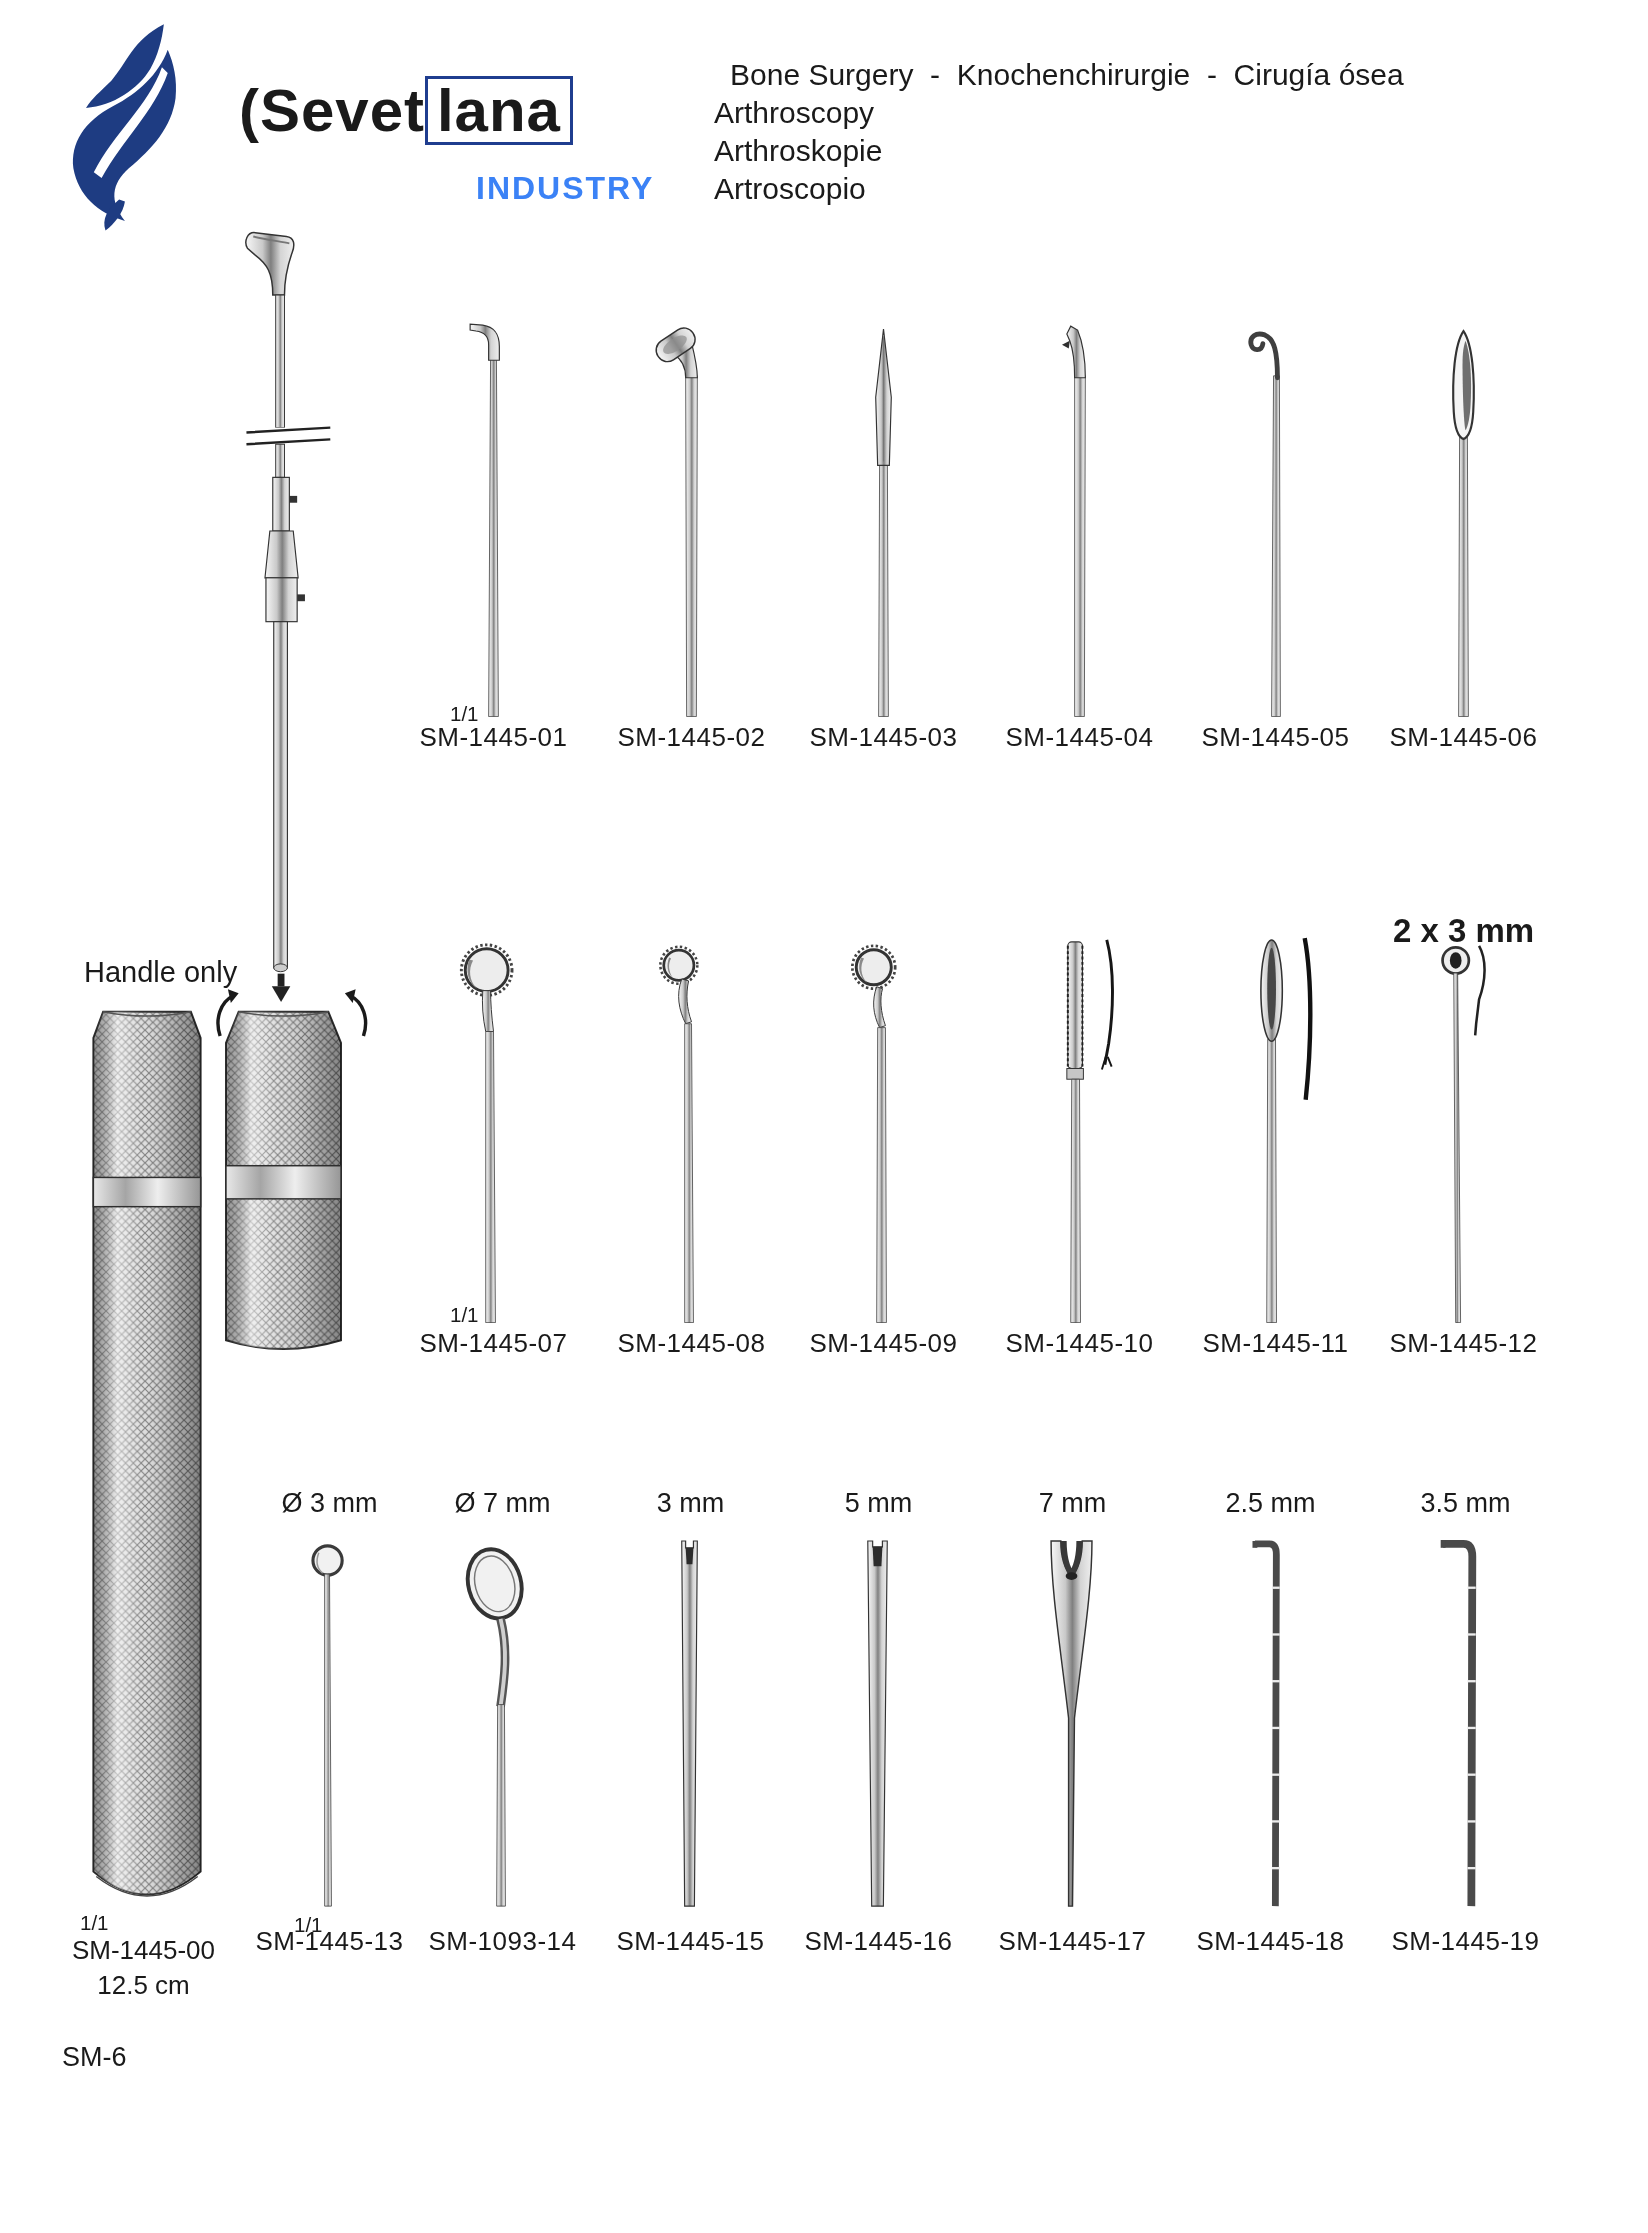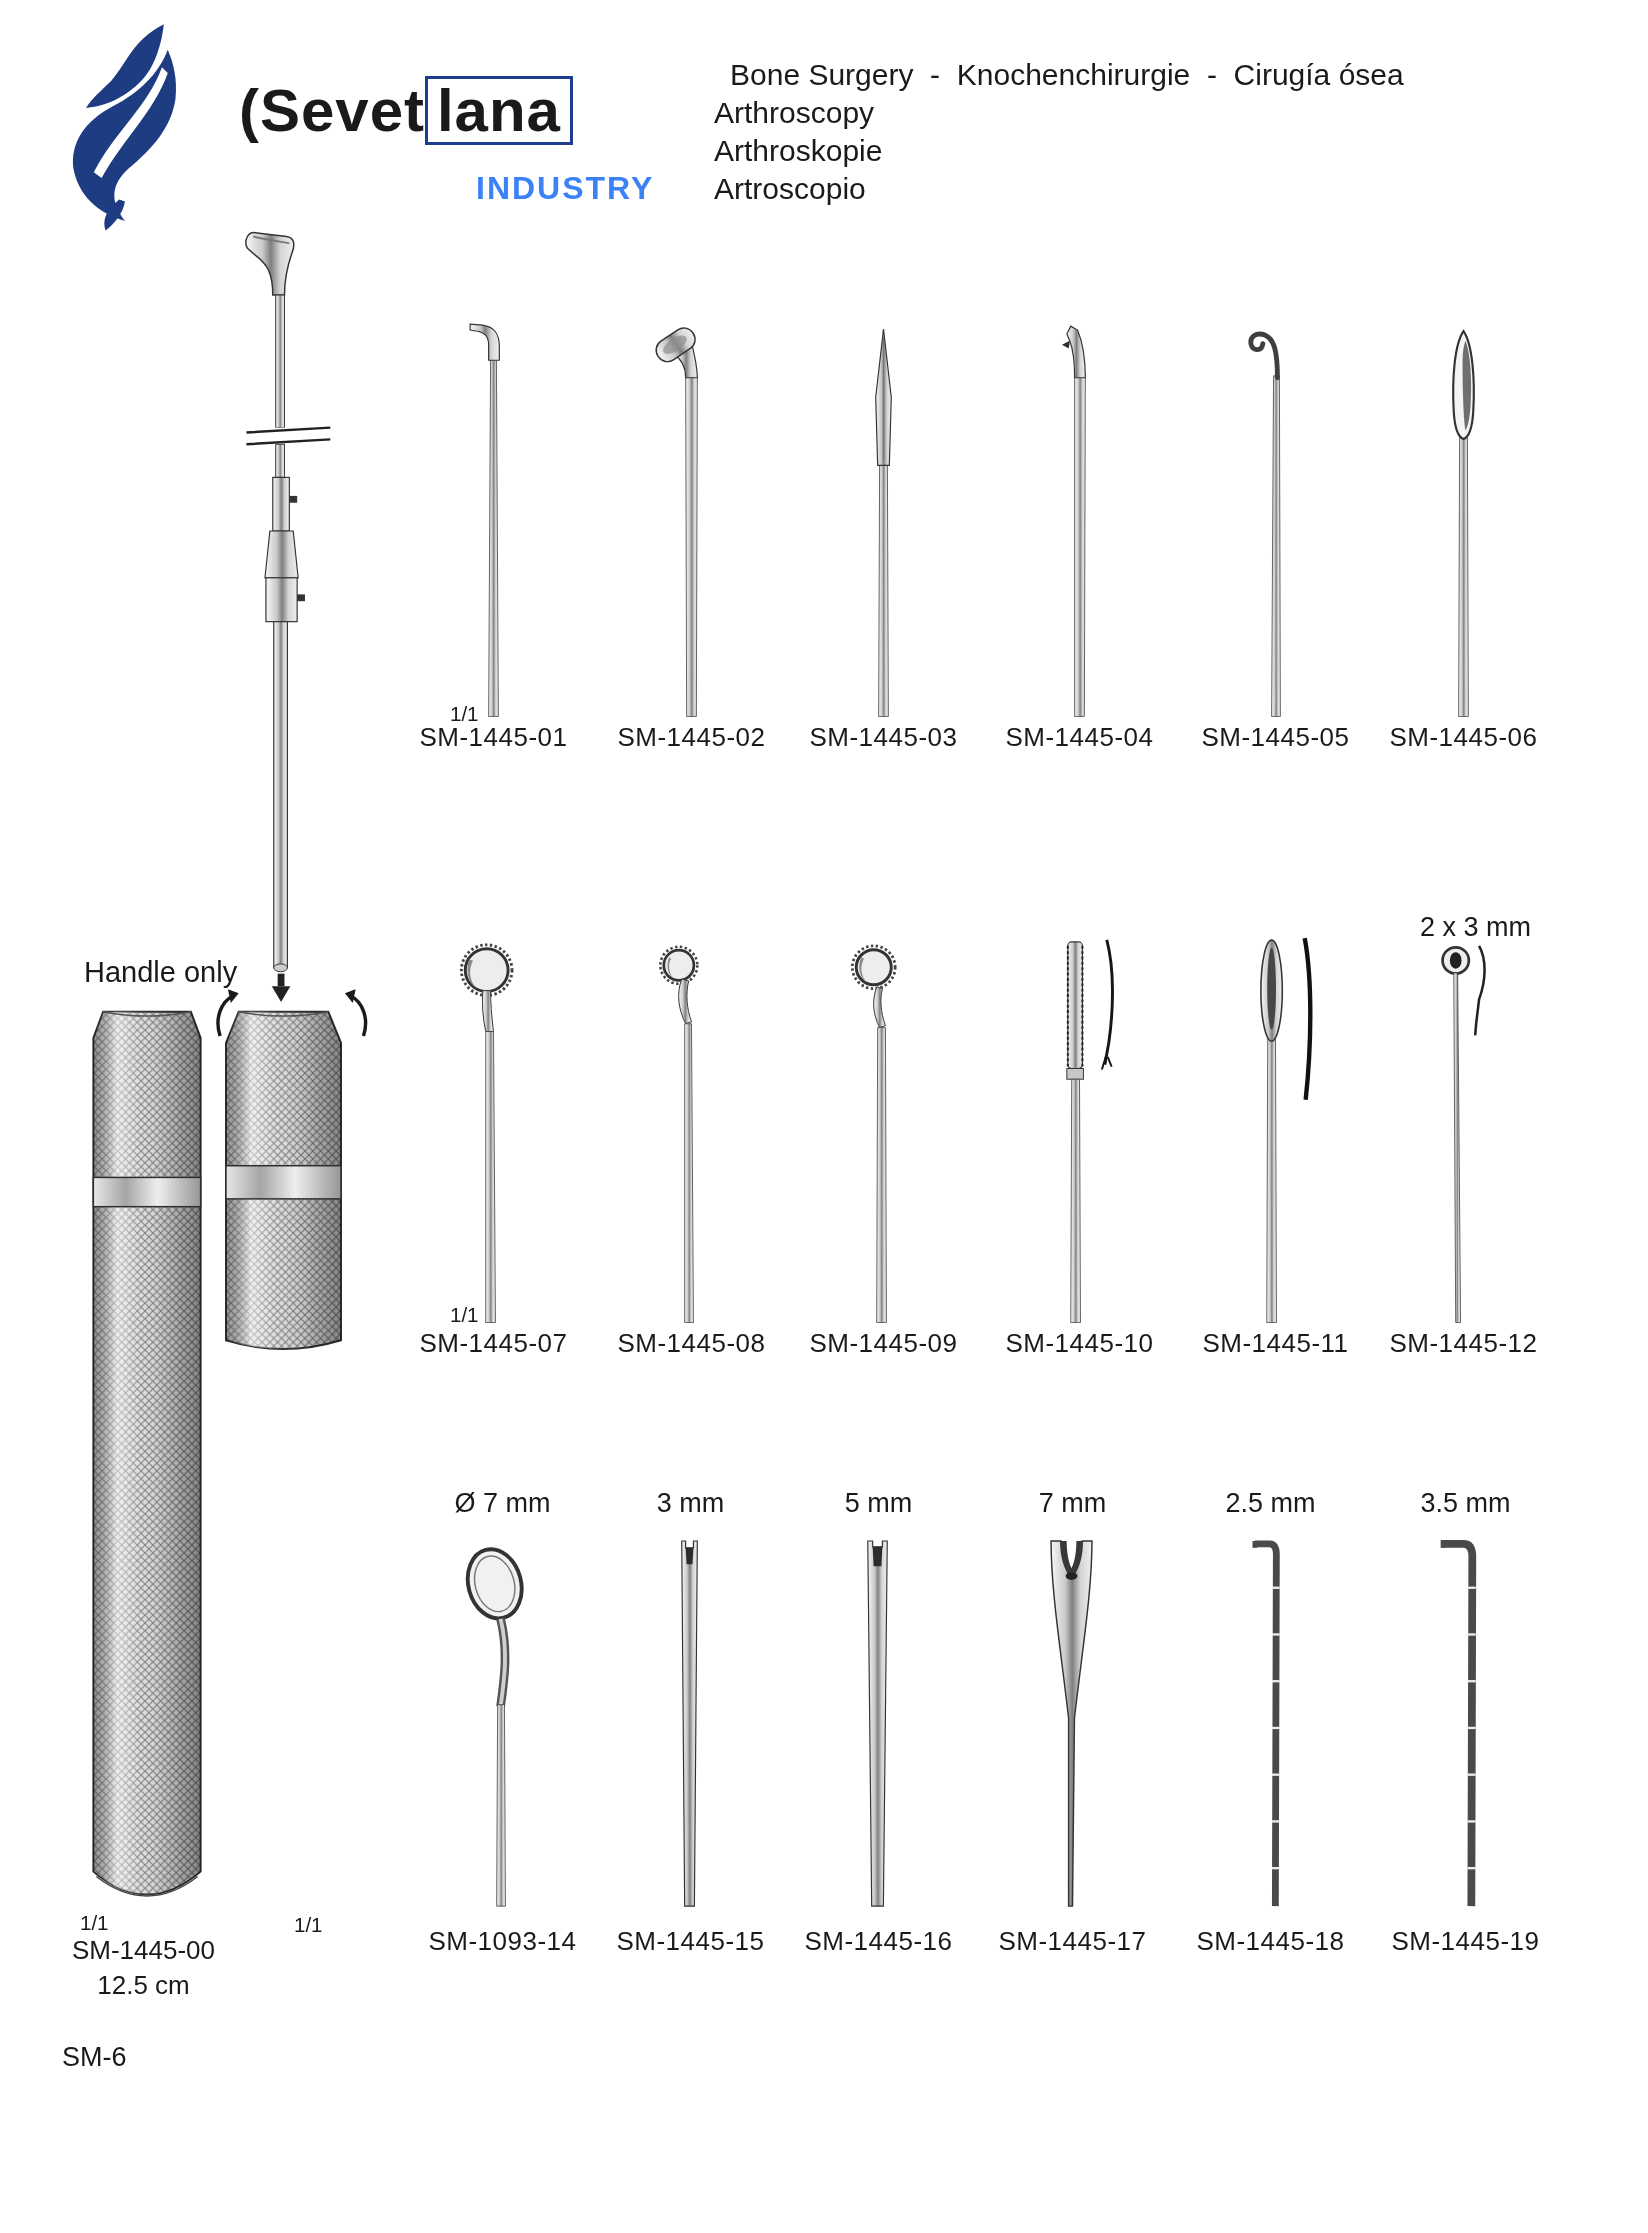--- a/index.html
+++ b/index.html
@@ -12,21 +12,21 @@
   .lana-box{display:inline-block;border:3.9px solid #1f3d8f;padding:0 8.8px;line-height:1.05;}
   .industry{position:absolute;left:476px;top:170px;font-size:32px;font-weight:bold;color:#3b82f6;letter-spacing:2px;}
   
   .titleblock{position:absolute;left:714px;top:55px;}
   .t1{font-size:30px;white-space:pre;line-height:39px;margin-left:16px;}
   .sub{font-size:30px;line-height:38px;}
   
   .cell{position:absolute;width:185px;text-align:center;}
   .code{font-size:26px;margin-top:4.9px;letter-spacing:0.5px;}
   .size{font-size:27px;height:43px;}
-  .size-float{position:absolute;top:-13.7px;left:12px;width:100%;font-size:27px;}
+  .size-float{position:absolute;top:-13.7px;left:0;width:100%;font-size:33px;font-weight:bold;}
   .scale-mark{position:absolute;font-size:20.5px;text-align:center;}
   .handle-caption{position:absolute;left:84px;top:956px;font-size:29px;}
   .handle-label{position:absolute;left:46px;top:1935px;width:195px;text-align:center;font-size:26px;}
   .handle-length{position:absolute;left:46px;top:1970px;width:195px;text-align:center;font-size:26px;}
   .footer-code{position:absolute;left:62px;top:2042px;font-size:27px;}
   svg{display:block;margin:0 auto;}
 </style>
 </head>
 <body>
 
@@ -257,20 +257,29 @@
       <circle cx="87" cy="35" r="13.5" fill="#ededed" stroke="#333" stroke-width="2.8"></circle>
       <ellipse cx="87" cy="35" rx="6" ry="8.5" fill="#1f1f1f"></ellipse>
       <polygon points="85,48 89,48 92,407 87,407" fill="url(#gMetal)" stroke="#3a3a3a" stroke-width="0.8"></polygon>
       <path d="M111,20 C119,34 118,56 111,75 L108,100 L107,112" stroke="#222" stroke-width="2.6" fill="none"></path>
     </svg>
     <div class="code">SM-1445-12</div>
   </div>
 
   <div class="scale-mark" style="left:294px;top:1913px">1/1</div>
 
+  <div class="cell" style="left:237px;top:1488px">
+    <div class="size">Ø 3 mm</div>
+    <svg width="185" height="390" viewBox="0 0 190 400">
+      <circle cx="93" cy="30" r="15" fill="#f1f1f1" stroke="#3a3a3a" stroke-width="3.2"></circle>
+      <path d="M84,22 C81,30 82,38 88,43" stroke="#999" stroke-width="1.5" fill="none"></path>
+      <polygon points="90,44 95,44 97,385 90,385" fill="url(#gMetal)" stroke="#3a3a3a" stroke-width="0.8"></polygon>
+    </svg>
+    <div class="code">SM-1445-13</div>
+  </div>
 
   <div class="cell" style="left:410px;top:1488px">
     <div class="size">Ø 7 mm</div>
     <svg width="185" height="390" viewBox="0 0 190 400">
       <g transform="rotate(-15 87 54)">
         <ellipse cx="87" cy="54" rx="27" ry="36" fill="#f1f1f1" stroke="#333" stroke-width="4"></ellipse>
         <ellipse cx="87" cy="54" rx="20" ry="29" fill="none" stroke="#777" stroke-width="1.5"></ellipse>
       </g>
       <path d="M93,90 C101,122 97,152 93,180" stroke="#555" stroke-width="9" fill="none"></path>
       <path d="M93,90 C101,122 97,152 93,180" stroke="#cfcfcf" stroke-width="4" fill="none"></path>

